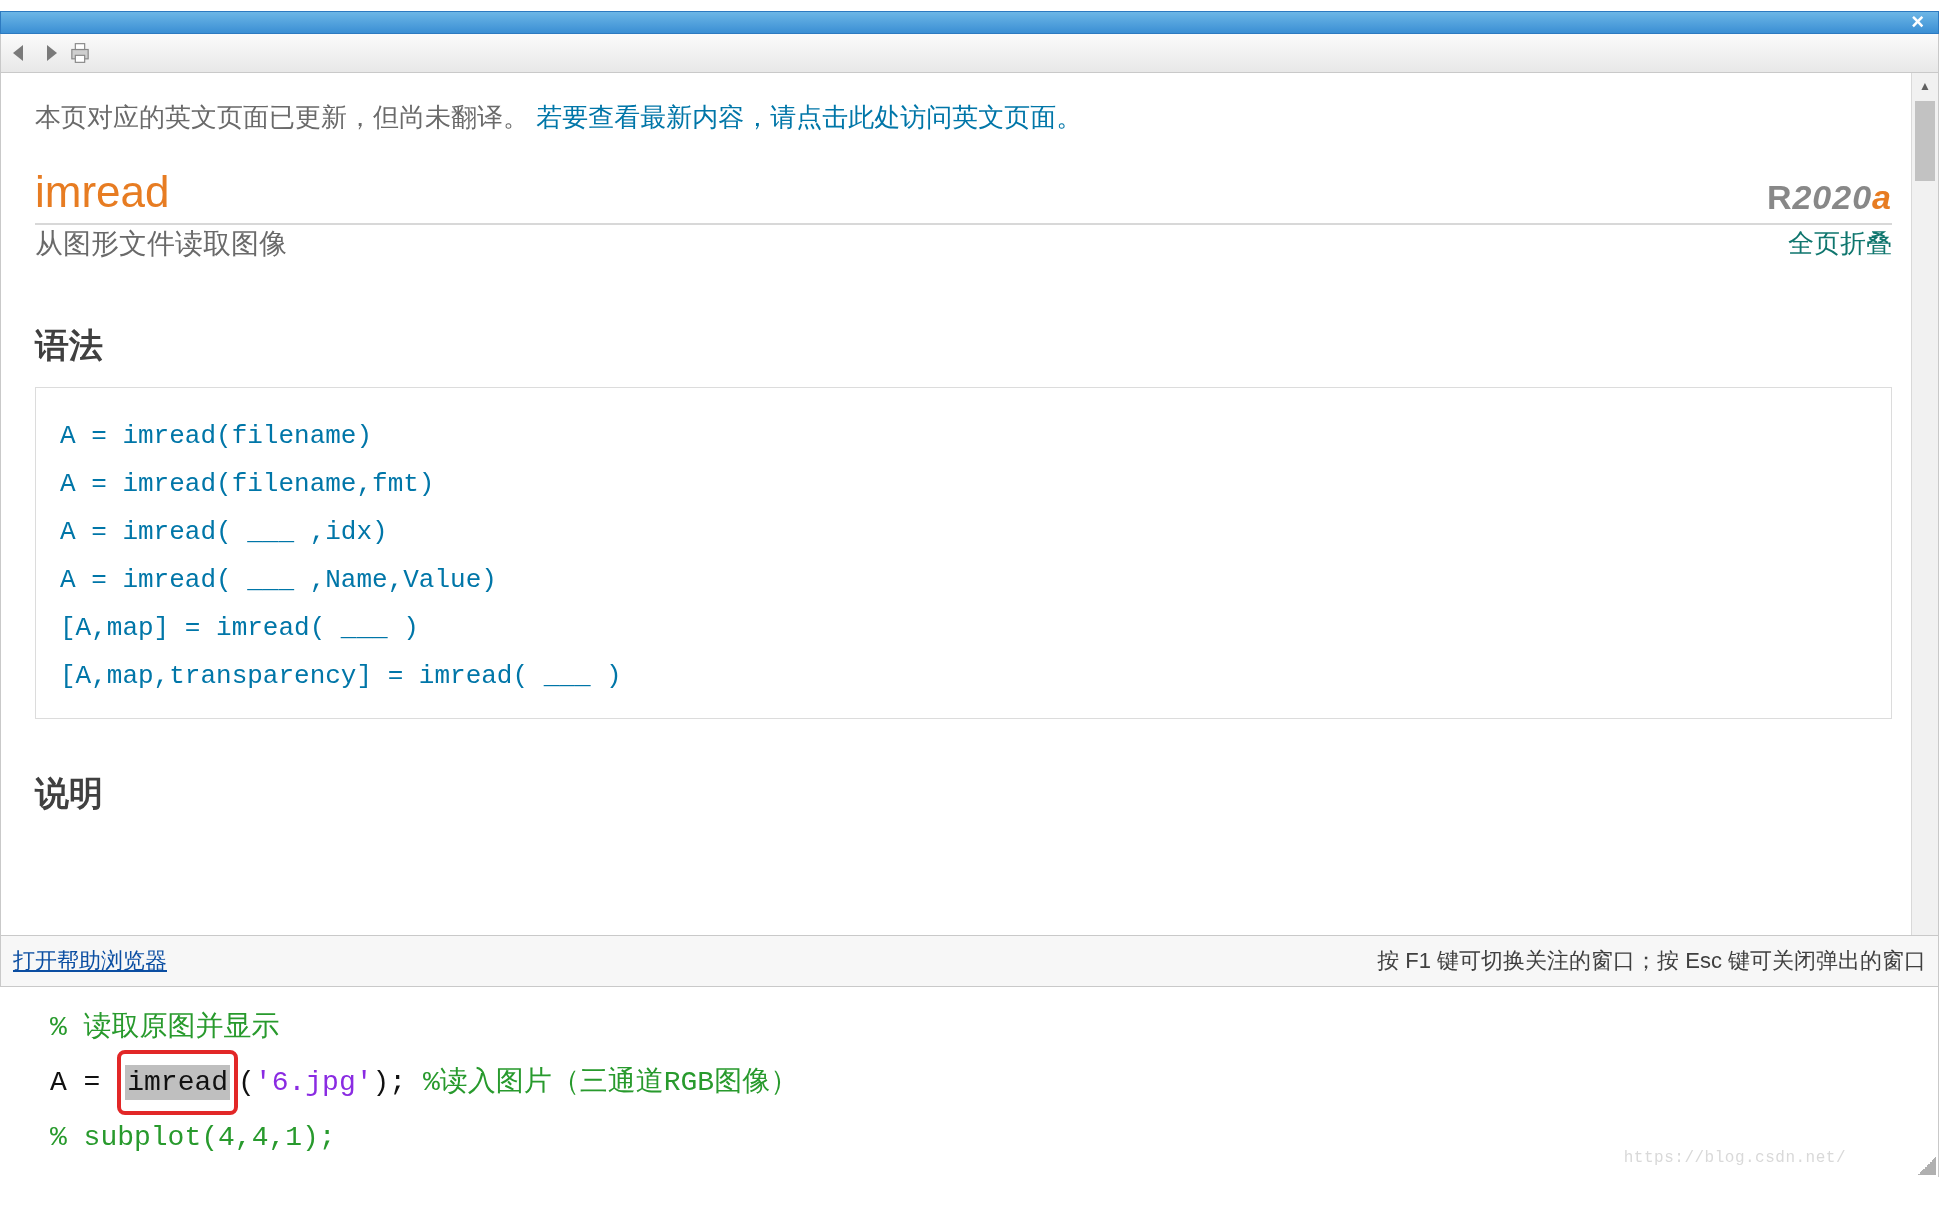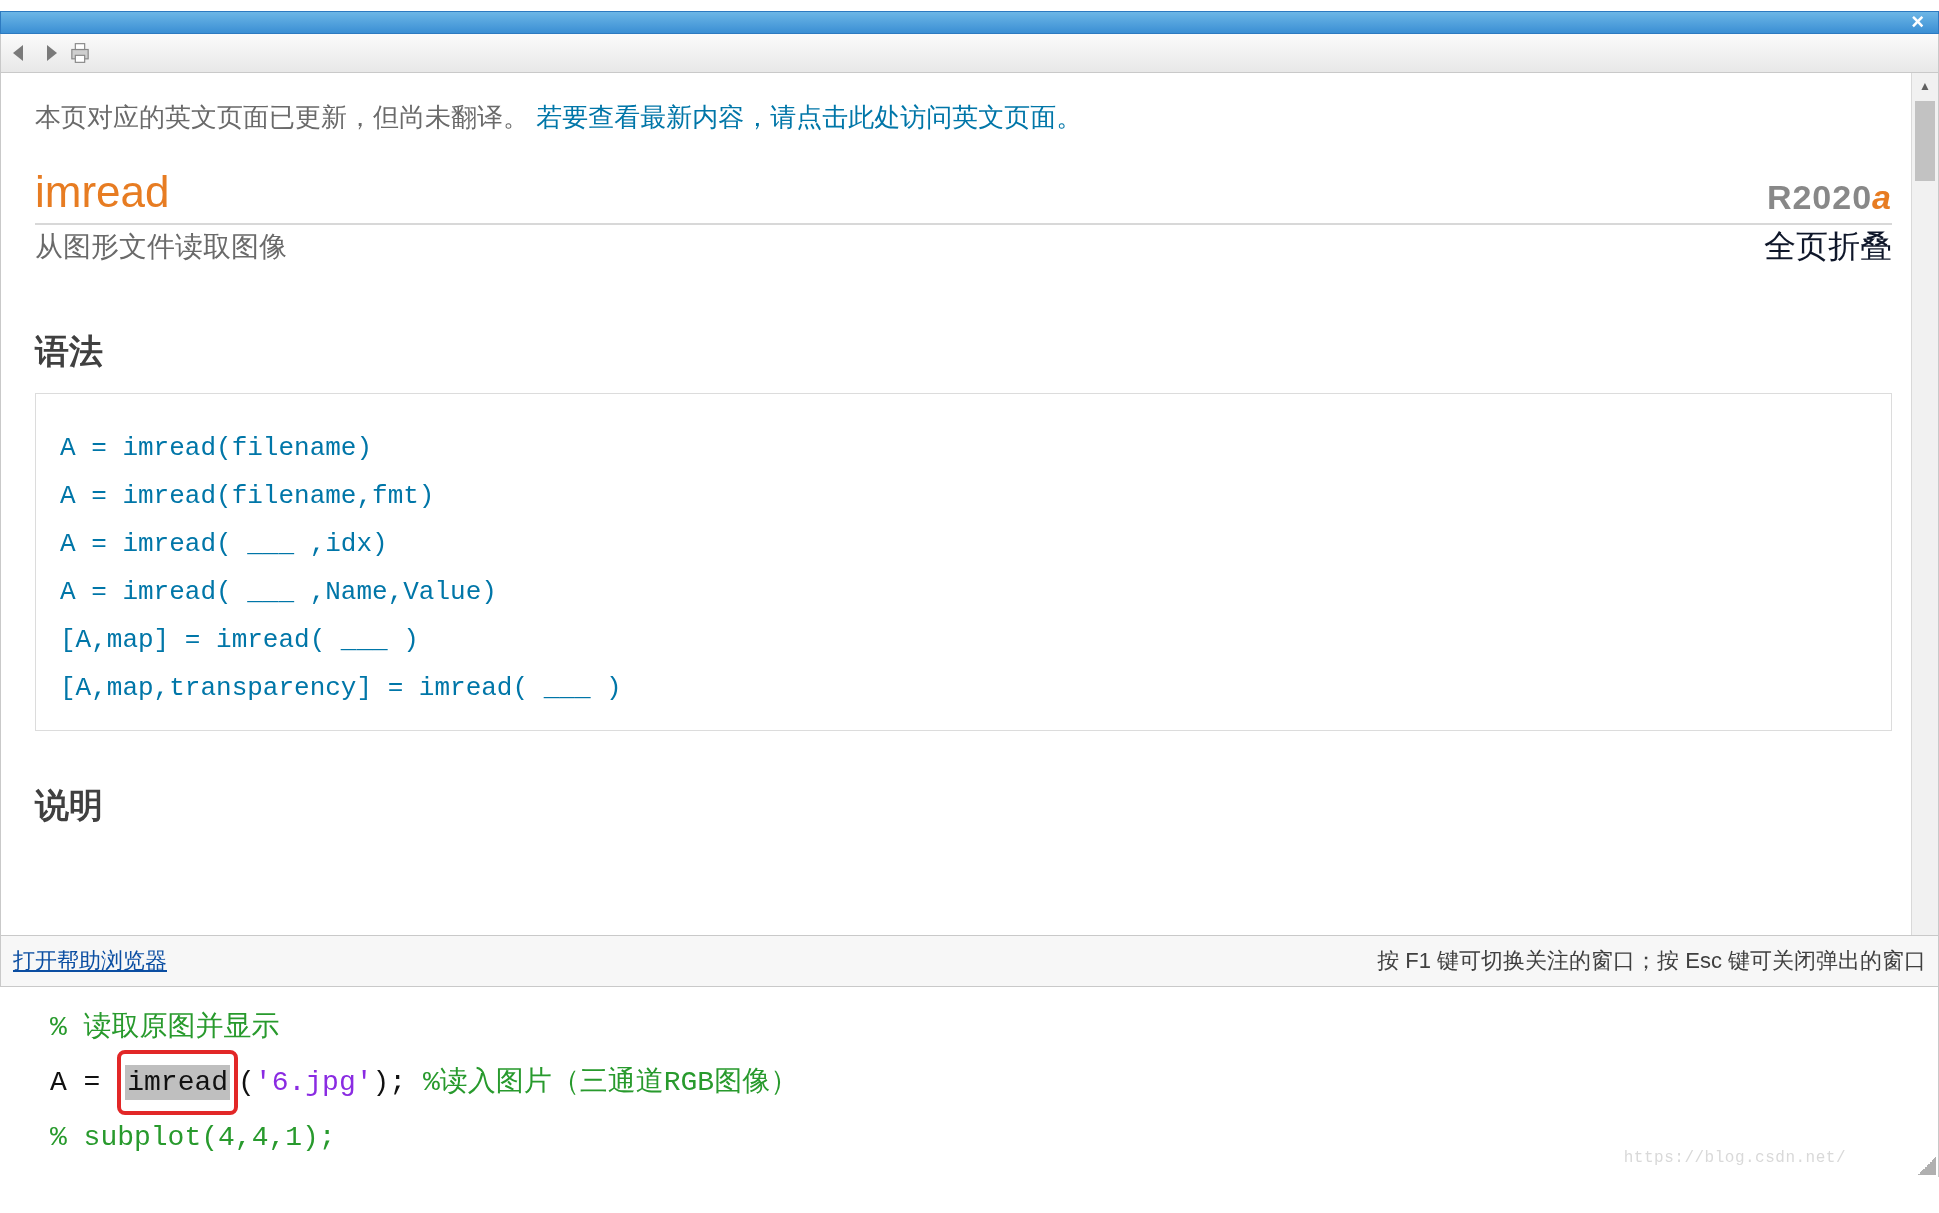--- a/index.html
+++ b/index.html
@@ -96,47 +96,47 @@
     font-size:44px;
     color:#e77c22;
     font-weight:400;
   }
   .version-badge {
     font-size:34px;
     font-weight:bold;
     letter-spacing:1px;
   }
   .version-badge .R { color:#888888; }
-  .version-badge .y  { color:#888888; }
+  .version-badge .y  { color:#888888;font-style:italic; }
   .version-badge .a  { color:#e77c22; font-style: italic;}
 
   .sub-row {
     display:flex; justify-content:space-between; align-items:center;
     padding:0 8px 0 0;
   }
   .short-desc {
     font-size:28px;
     color:#6a6a6a;
   }
   .collapse-link {
-    font-size:32px;
-    color:#0f172a;
+    font-size:26px;
+    color:#0f766e;
   }
 
   h2.section {
     font-size:34px;
     color:#404040;
     font-weight:bold;
     margin-top:60px;
     margin-bottom:18px;
   }
   .syntax-box {
     border:1px solid #dcdcdc;
     background:#fff;
-    padding:30px 24px 18px 24px;
+    padding:24px 24px 18px 24px;
     margin-right: 8px;
   }
   .syntax-line {
     font-family: Consolas, "Courier New", monospace;
     font-size:26px;
     color:#0076a8;
     line-height:1.85;
     white-space: pre;
   }
 

